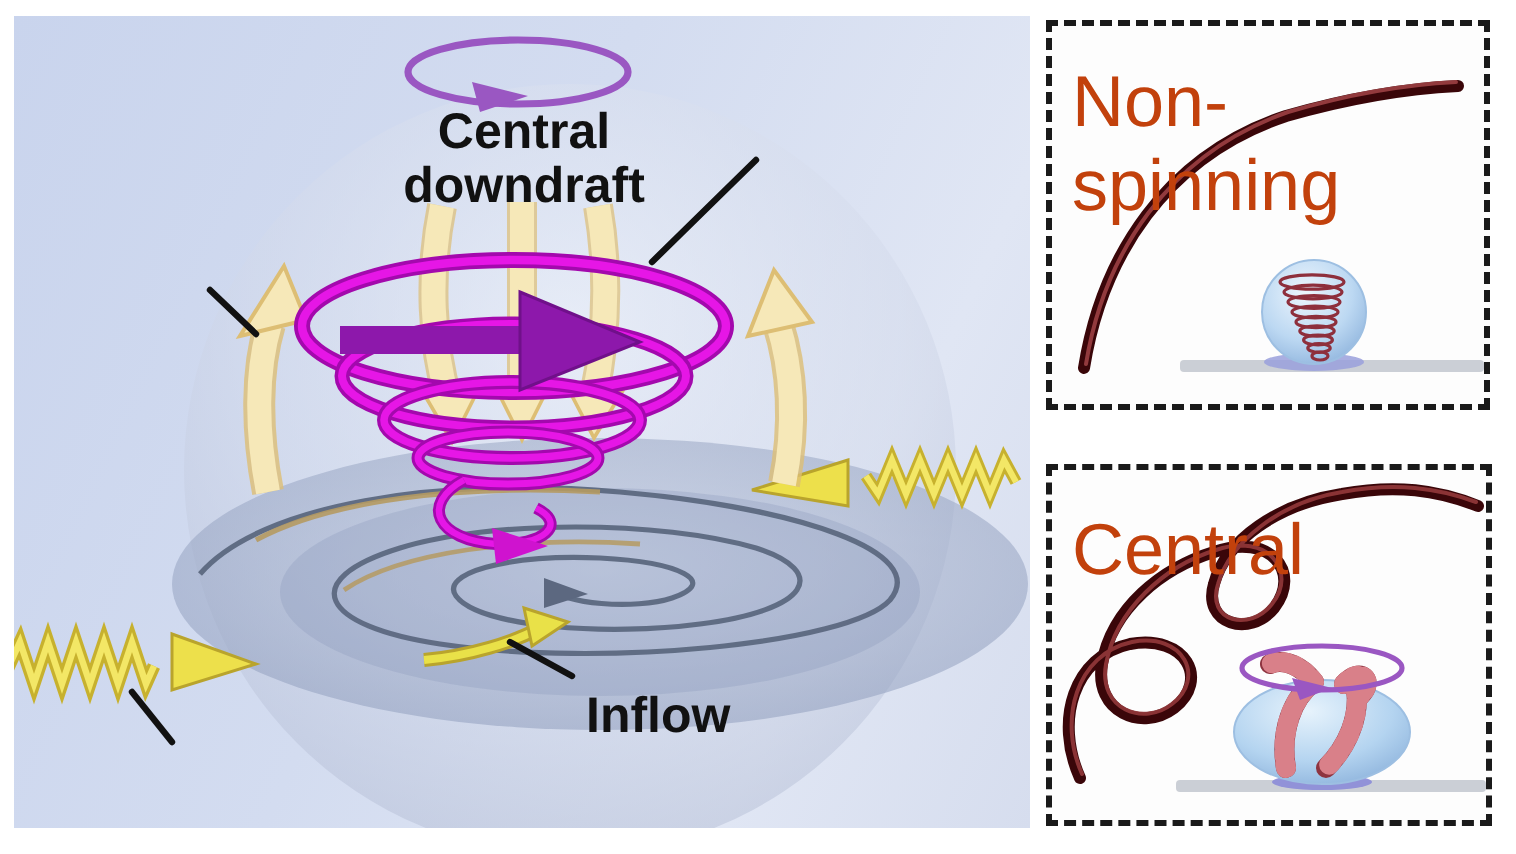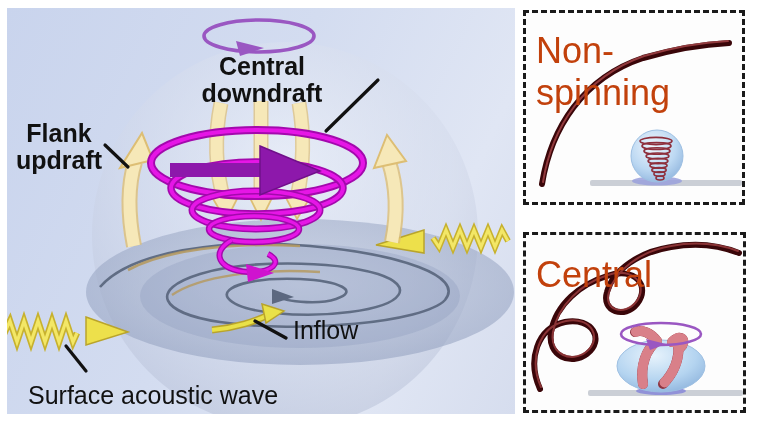--- a/index.html
+++ b/index.html
@@ -127,23 +127,21 @@
 
     <g stroke="#111" stroke-width="3.2" stroke-linecap="round">
       <line x1="371" y1="72" x2="319" y2="123"></line>
       <line x1="98" y1="137" x2="121" y2="159"></line>
       <line x1="248" y1="313" x2="279" y2="330"></line>
       <line x1="59" y1="338" x2="79" y2="363"></line>
     </g>
   </svg>
 
   <div class="lbl center" style="left:175px;top:45px;width:160px;">Central downdraft</div>
-  <div class="lbl center" style="left:4px;top:112px;width:96px;">Flank updraft</div>
-  <div class="lbl" style="left:286px;top:309px;">Inflow</div>
-  <div class="lbl" style="left:21px;top:374px;">Surface acoustic wave</div>
+  <div class="lbl" style="left:286px;top:337px;font-weight:bold;">Inflow</div>
 </div>
 
 <div class="inset inset-top">
   <svg width="216" height="189" viewBox="0 0 216 189">
     <defs>
       <radialGradient id="dropG1" cx="0.42" cy="0.32" r="0.75">
         <stop offset="0%" stop-color="#eef6fd"></stop>
         <stop offset="60%" stop-color="#bcd8f2"></stop>
         <stop offset="100%" stop-color="#8fb4dd"></stop>
       </radialGradient>

